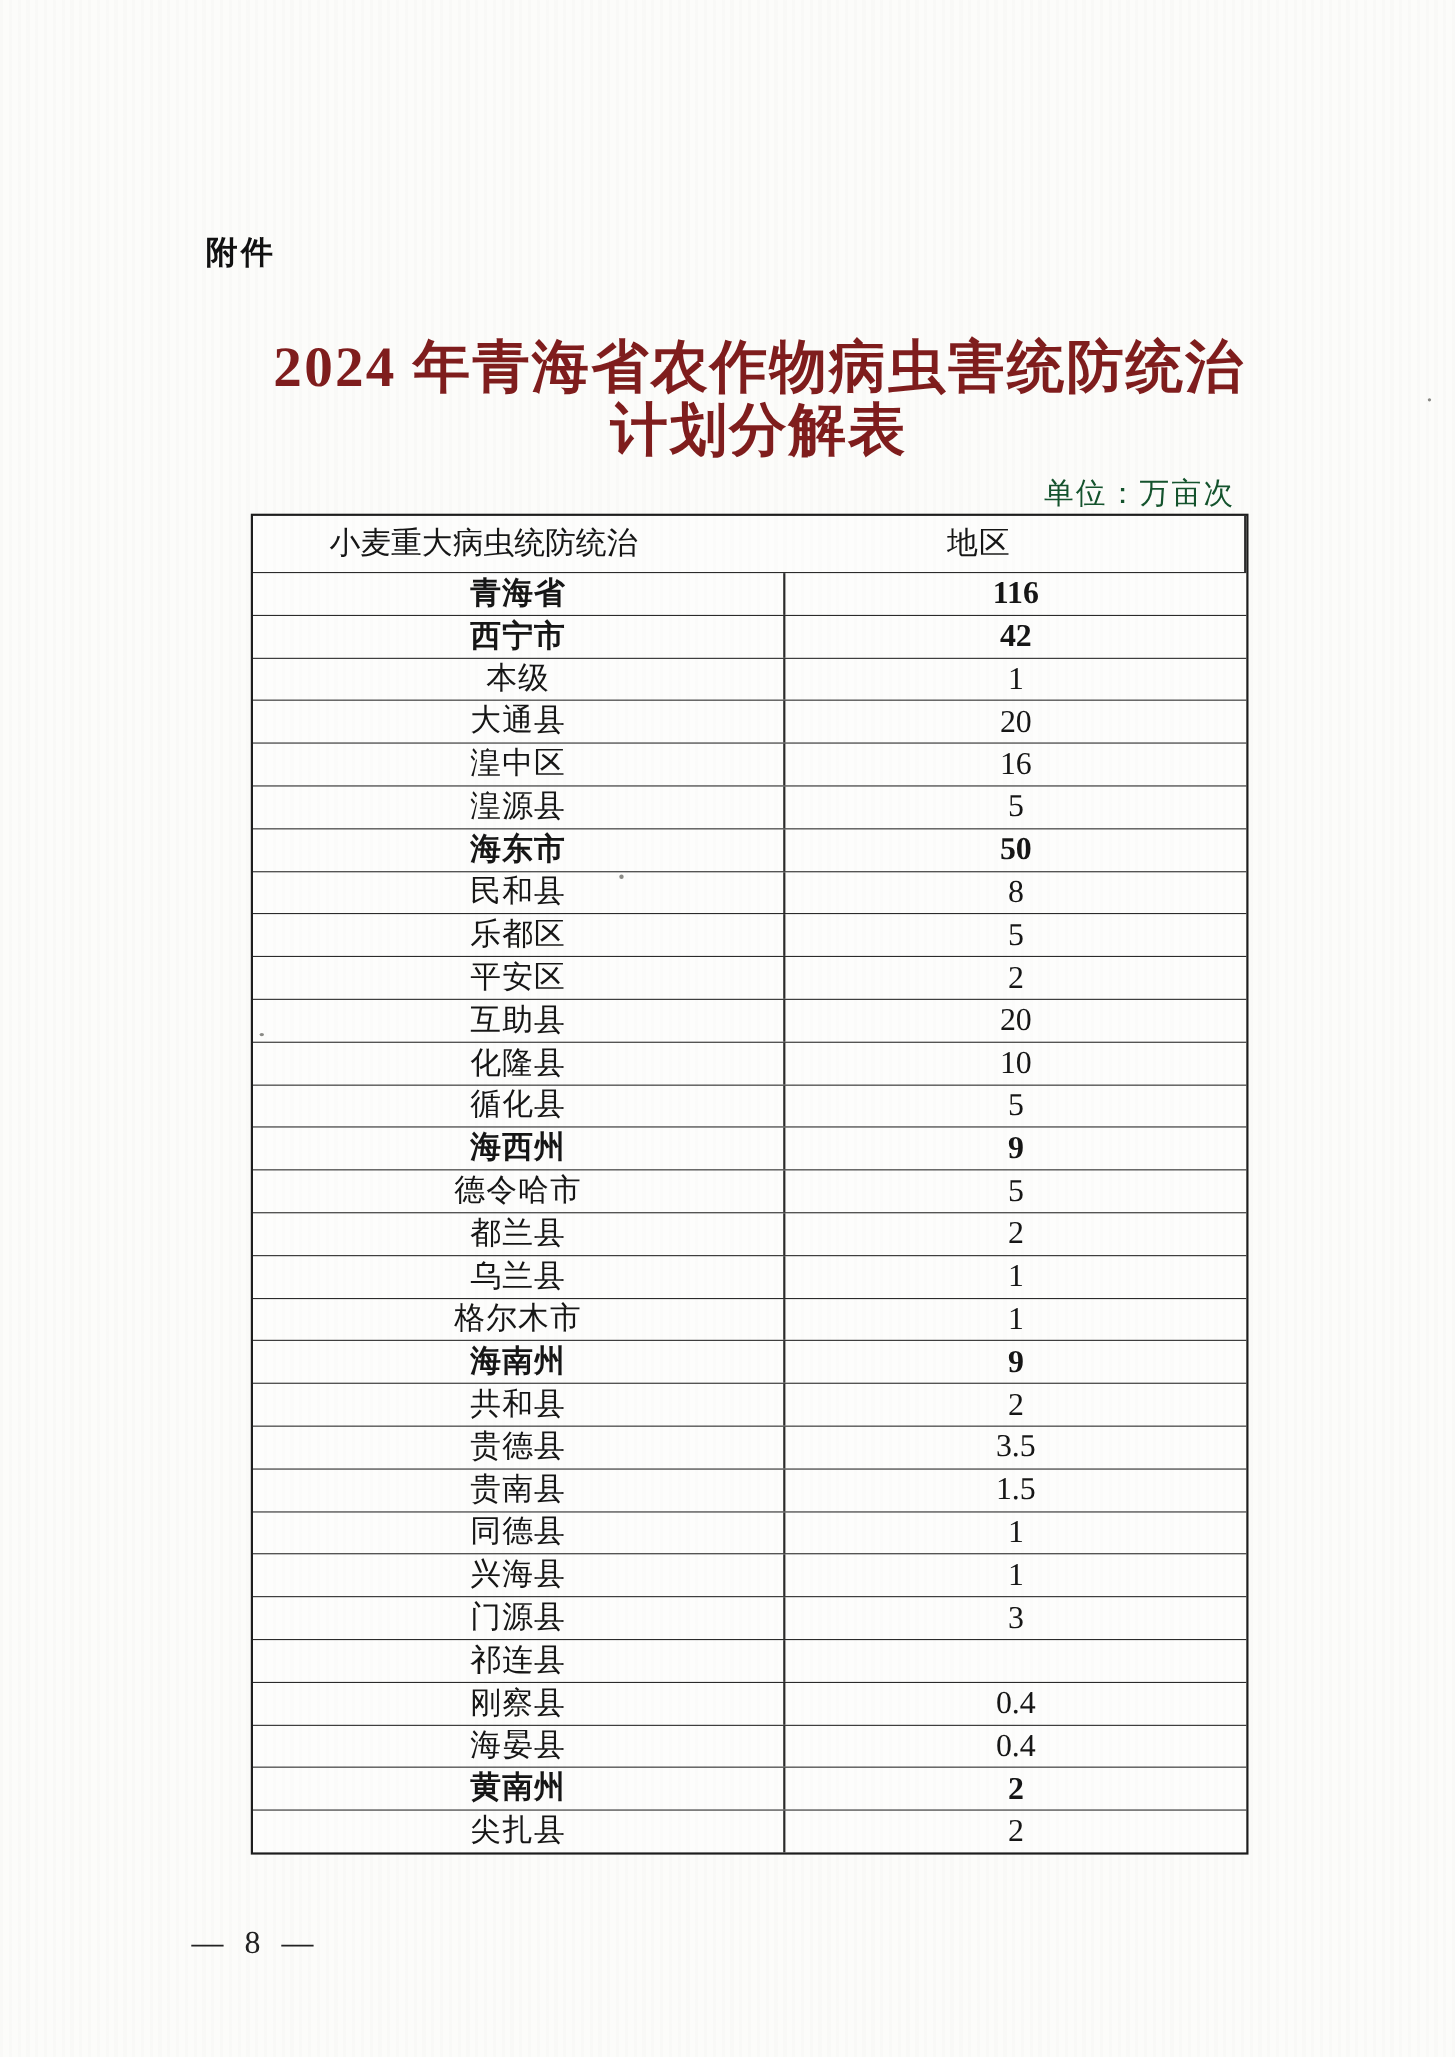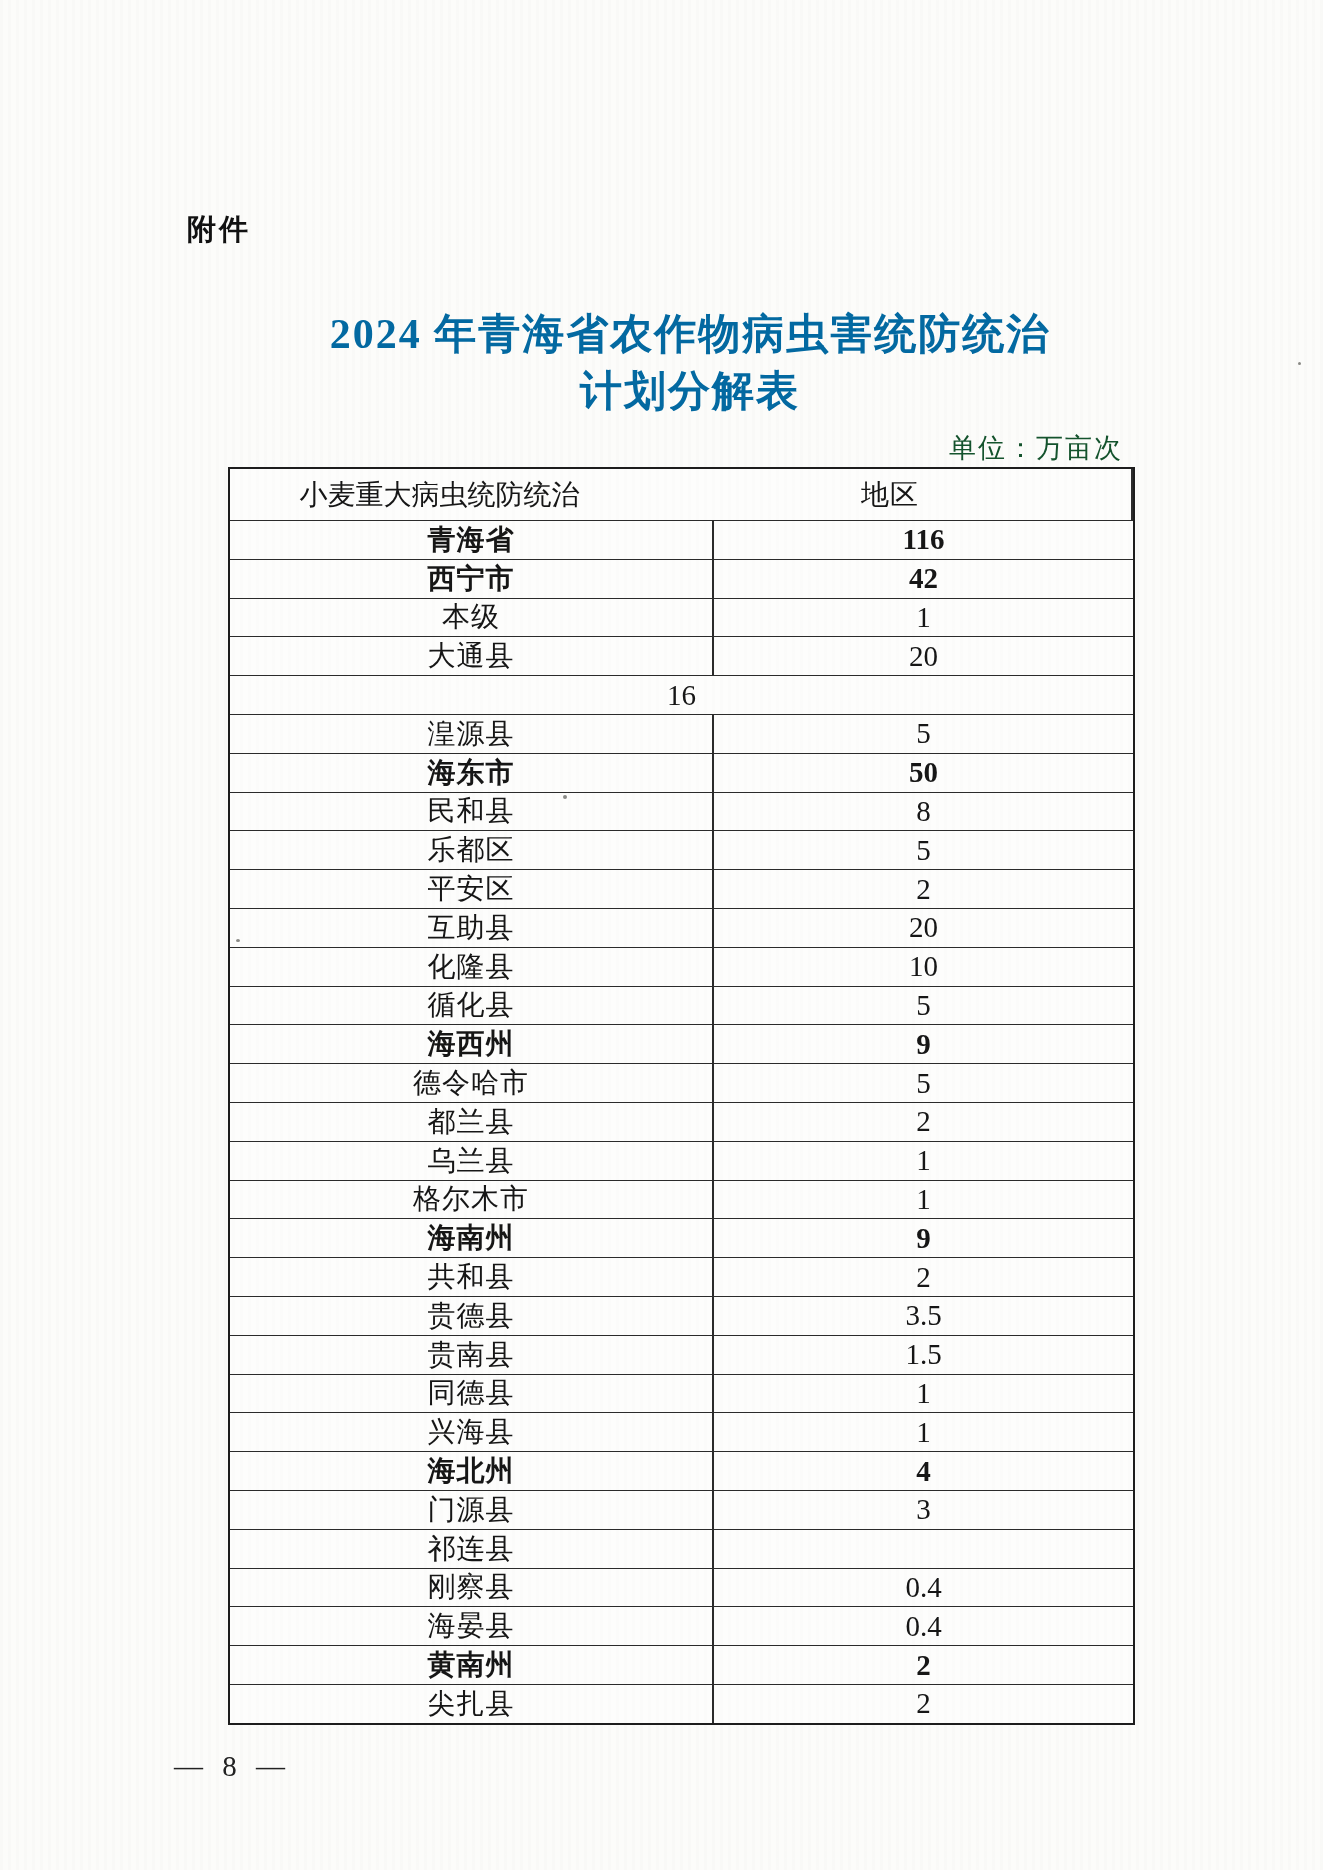--- a/index.html
+++ b/index.html
@@ -17,22 +17,22 @@
     content:"";position:absolute;inset:0;pointer-events:none;
     background:repeating-linear-gradient(90deg, rgba(0,0,0,0.013) 0 3px, rgba(0,0,0,0) 3px 8px);
   }
   .attachment{
     position:absolute;left:187px;top:210px;
     font-family:"Liberation Sans","DejaVu Sans",sans-serif;
     font-weight:bold;font-size:29px;letter-spacing:3px;color:#111;
   }
   .title{
     position:absolute;left:160px;top:306px;width:1060px;
-    text-align:center;font-weight:bold;font-size:42px;line-height:57px;
-    letter-spacing:2px;color:#0369a1;
+    text-align:center;font-weight:bold;font-size:52px;line-height:57px;
+    letter-spacing:2px;color:#7f1d1d;
   }
   .unit{
     position:absolute;left:228px;top:430px;width:895px;
     text-align:right;font-size:27px;letter-spacing:2px;color:#14532d;
   }
   .dtable{
     position:absolute;left:228px;top:467px;width:903px;
     border:2px solid #1d1d1d;background:rgba(255,255,255,0.35);
   }
   .tr{display:flex;align-items:stretch;}
@@ -85,20 +85,21 @@
         </div>
         <div class="tr">
           <div class="td col-region">本级</div>
           <div class="td col-value">1</div>
         </div>
         <div class="tr">
           <div class="td col-region">大通县</div>
           <div class="td col-value">20</div>
         </div>
         <div class="tr">
+          <div class="td col-region">湟中区</div>
           <div class="td col-value">16</div>
         </div>
         <div class="tr">
           <div class="td col-region">湟源县</div>
           <div class="td col-value">5</div>
         </div>
         <div class="tr bold">
           <div class="td col-region">海东市</div>
           <div class="td col-value">50</div>
         </div>
@@ -162,24 +163,20 @@
           <div class="td col-region">贵南县</div>
           <div class="td col-value">1.5</div>
         </div>
         <div class="tr">
           <div class="td col-region">同德县</div>
           <div class="td col-value">1</div>
         </div>
         <div class="tr">
           <div class="td col-region">兴海县</div>
           <div class="td col-value">1</div>
-        </div>
-        <div class="tr bold">
-          <div class="td col-region">海北州</div>
-          <div class="td col-value">4</div>
         </div>
         <div class="tr">
           <div class="td col-region">门源县</div>
           <div class="td col-value">3</div>
         </div>
         <div class="tr">
           <div class="td col-region">祁连县</div>
         </div>
         <div class="tr">
           <div class="td col-region">刚察县</div>

